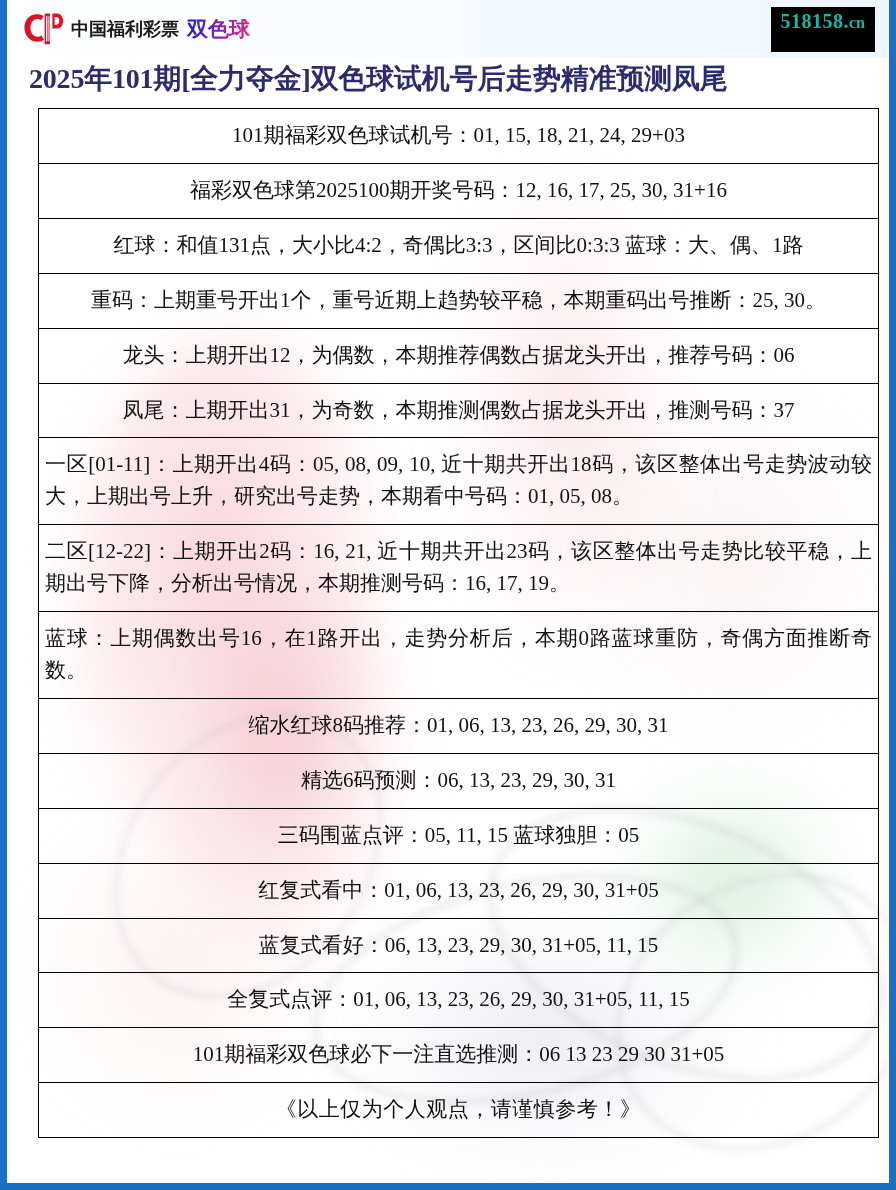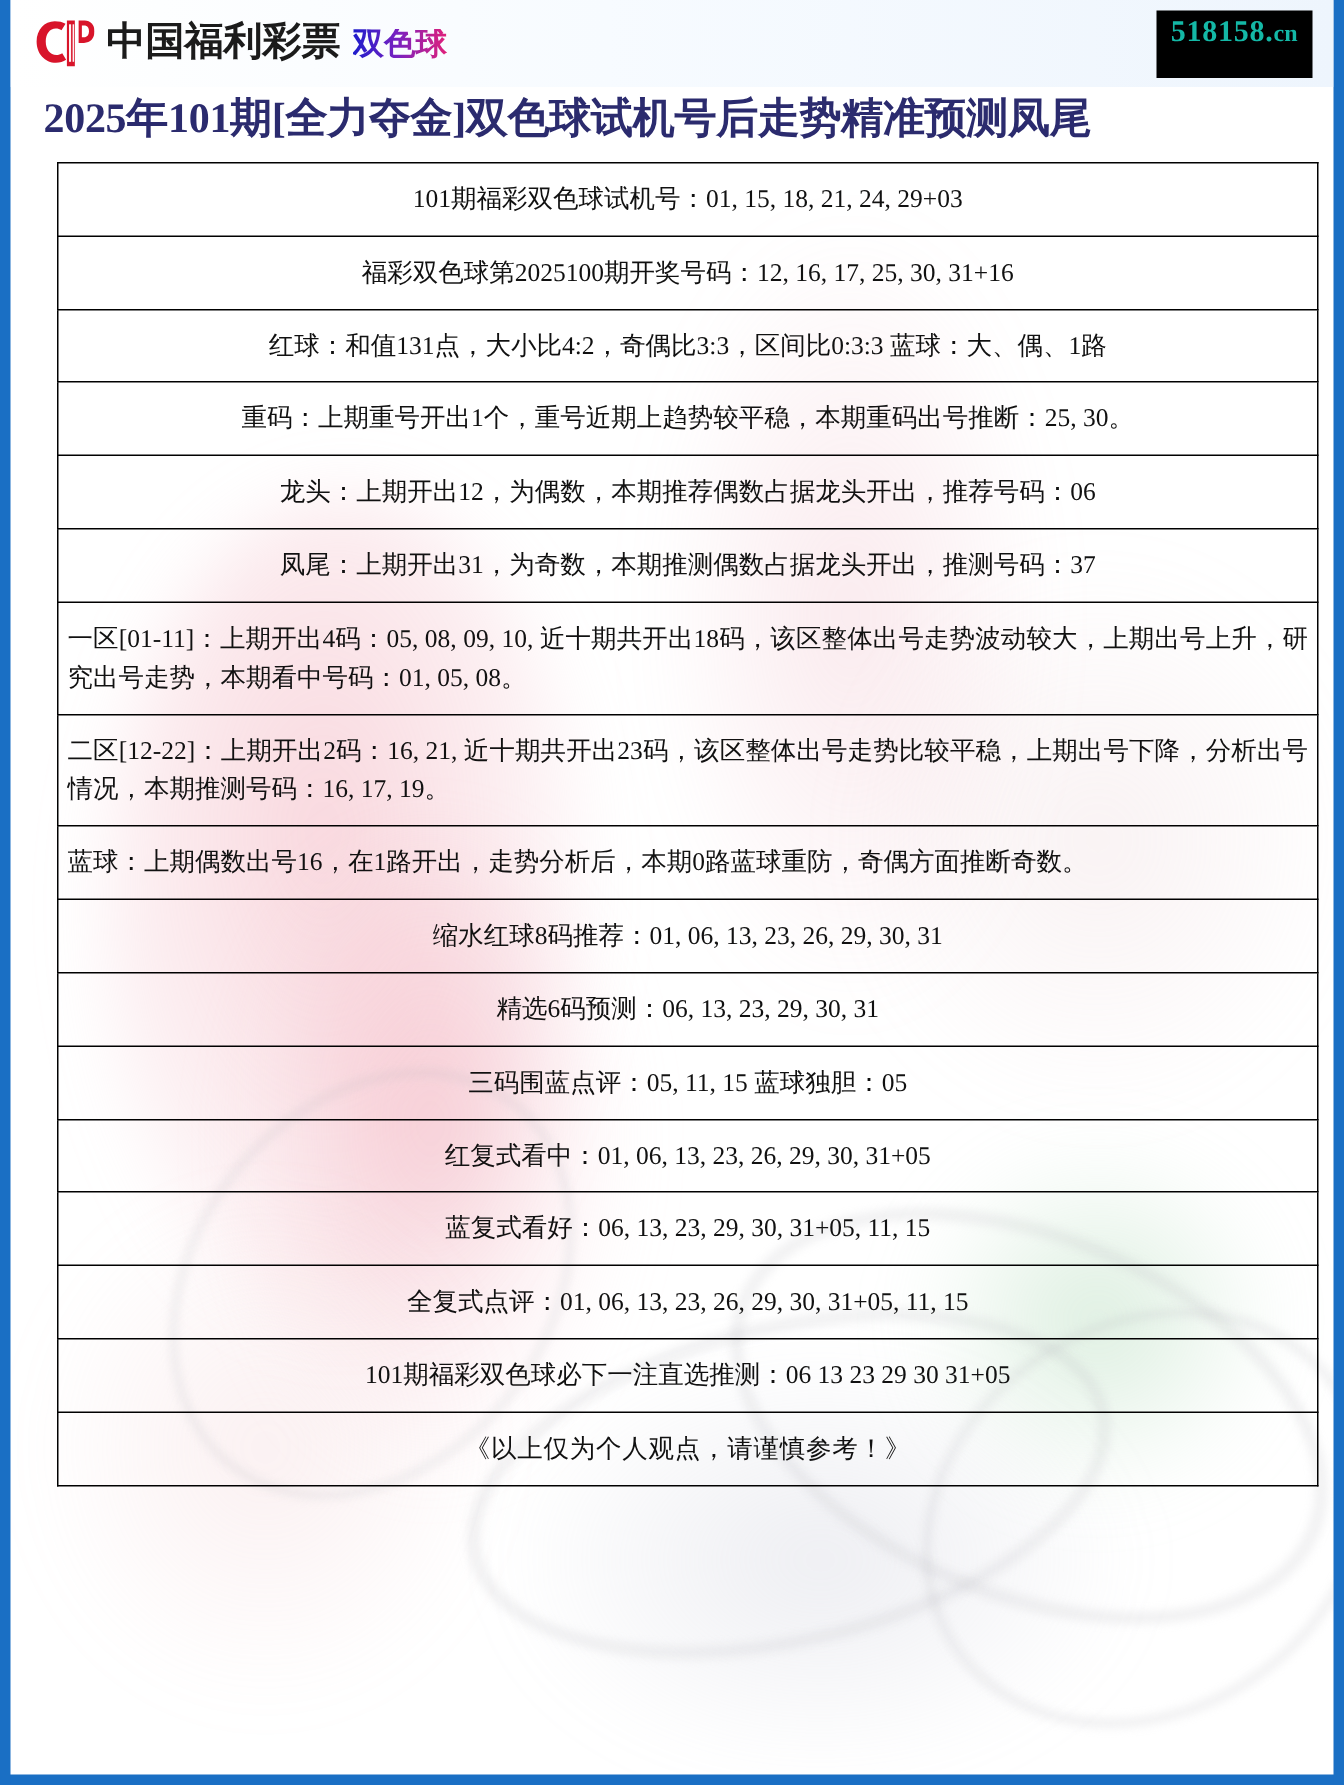--- a/index.html
+++ b/index.html
@@ -98,22 +98,22 @@
     align-items: center;
     gap: 8px;
   }
   .cwl-mark {
     position: relative;
     width: 40px;
     height: 34px;
     flex: 0 0 auto;
   }
   .brand-cn {
-    font-family: Liberation Mono, monospace;
-    font-size: 26px;
+    font-family: Liberation Serif, serif;
+    font-size: 18px;
     font-weight: 700;
     color: #1b1b1b;
     letter-spacing: 0px;
     line-height: 1;
   }
   .brand-ssq {
     font-family: "DejaVu Sans", "Liberation Sans", sans-serif;
     font-size: 21px;
     font-weight: 700;
     line-height: 1;
@@ -161,21 +161,21 @@
   table.data {
     width: 841px;
     border-collapse: collapse;
     table-layout: fixed;
     background: transparent;
   }
   table.data td {
     border: 1px solid #000000;
     padding: 11px 6px;
     font-family: "Liberation Serif", "DejaVu Serif", serif;
-    font-size: 17px;
+    font-size: 21px;
     color: #111111;
     line-height: 1.52;
     background: transparent;
   }
   td.center { text-align: center; }
   td.just  { text-align: justify; text-align-last: left; padding-left: 9px; padding-right: 9px; }
   td.note  { text-align: center; padding-top: 15px; padding-bottom: 15px; letter-spacing: 0.5px; }
 </style>
 </head>
 <body>

